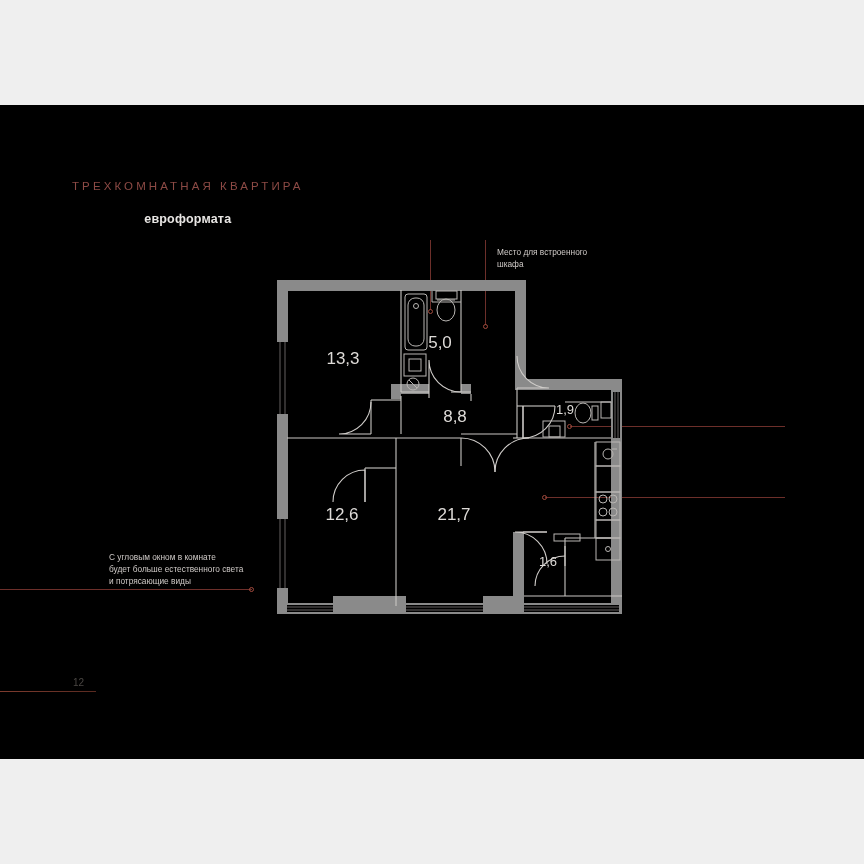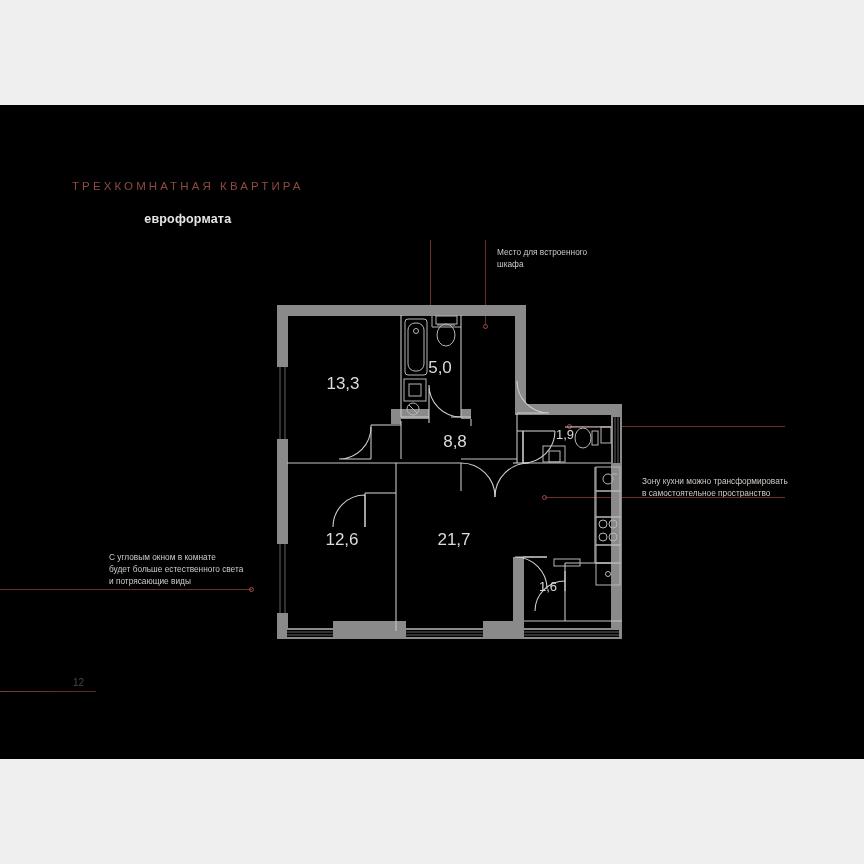--- a/index.html
+++ b/index.html
@@ -64,21 +64,21 @@
   #page-num{
     position:absolute;
     left:73px; top:572px;
     color:#4a4643;
     font-size:10px;
   }
 
   
   #plan{
     position:absolute;
-    left:265px; top:186px;
+    left:265px; top:161px;
     width:370px; height:360px;
   }
   #plan svg{display:block;}
 
   .area-label{
     fill:#dedbd8;
     font-family:"Liberation Sans",sans-serif;
     font-size:17px;
     text-anchor:middle;
   }
@@ -98,22 +98,20 @@
   <div class="dot" style="left:428px;top:204px;"></div>
 
   <div class="callout" style="left:497px;top:113px;width:150px;margin-top:28px;">Место для встроенного
 шкафа</div>
   <div class="lead v" style="left:485px;top:135px;height:85px;"></div>
   <div class="dot" style="left:483px;top:219px;"></div>
 
   <div class="lead h" style="left:570px;top:321px;width:215px;"></div>
   <div class="dot" style="left:567px;top:319px;"></div>
 
-  <div class="callout" style="left:642px;top:370px;width:180px;">Зону кухни можно трансформировать
-в самостоятельное пространство</div>
   <div class="lead h" style="left:545px;top:392px;width:240px;"></div>
   <div class="dot" style="left:542px;top:390px;"></div>
 
   <div class="callout" style="left:84px;top:446px;width:180px;margin-left:25px;">С угловым окном в комнате
 будет больше естественного света
 и потрясающие виды</div>
   <div class="lead h" style="left:0px;top:484px;width:252px;"></div>
   <div class="dot" style="left:249px;top:482px;"></div>
 
   <div id="page-rule"></div>

